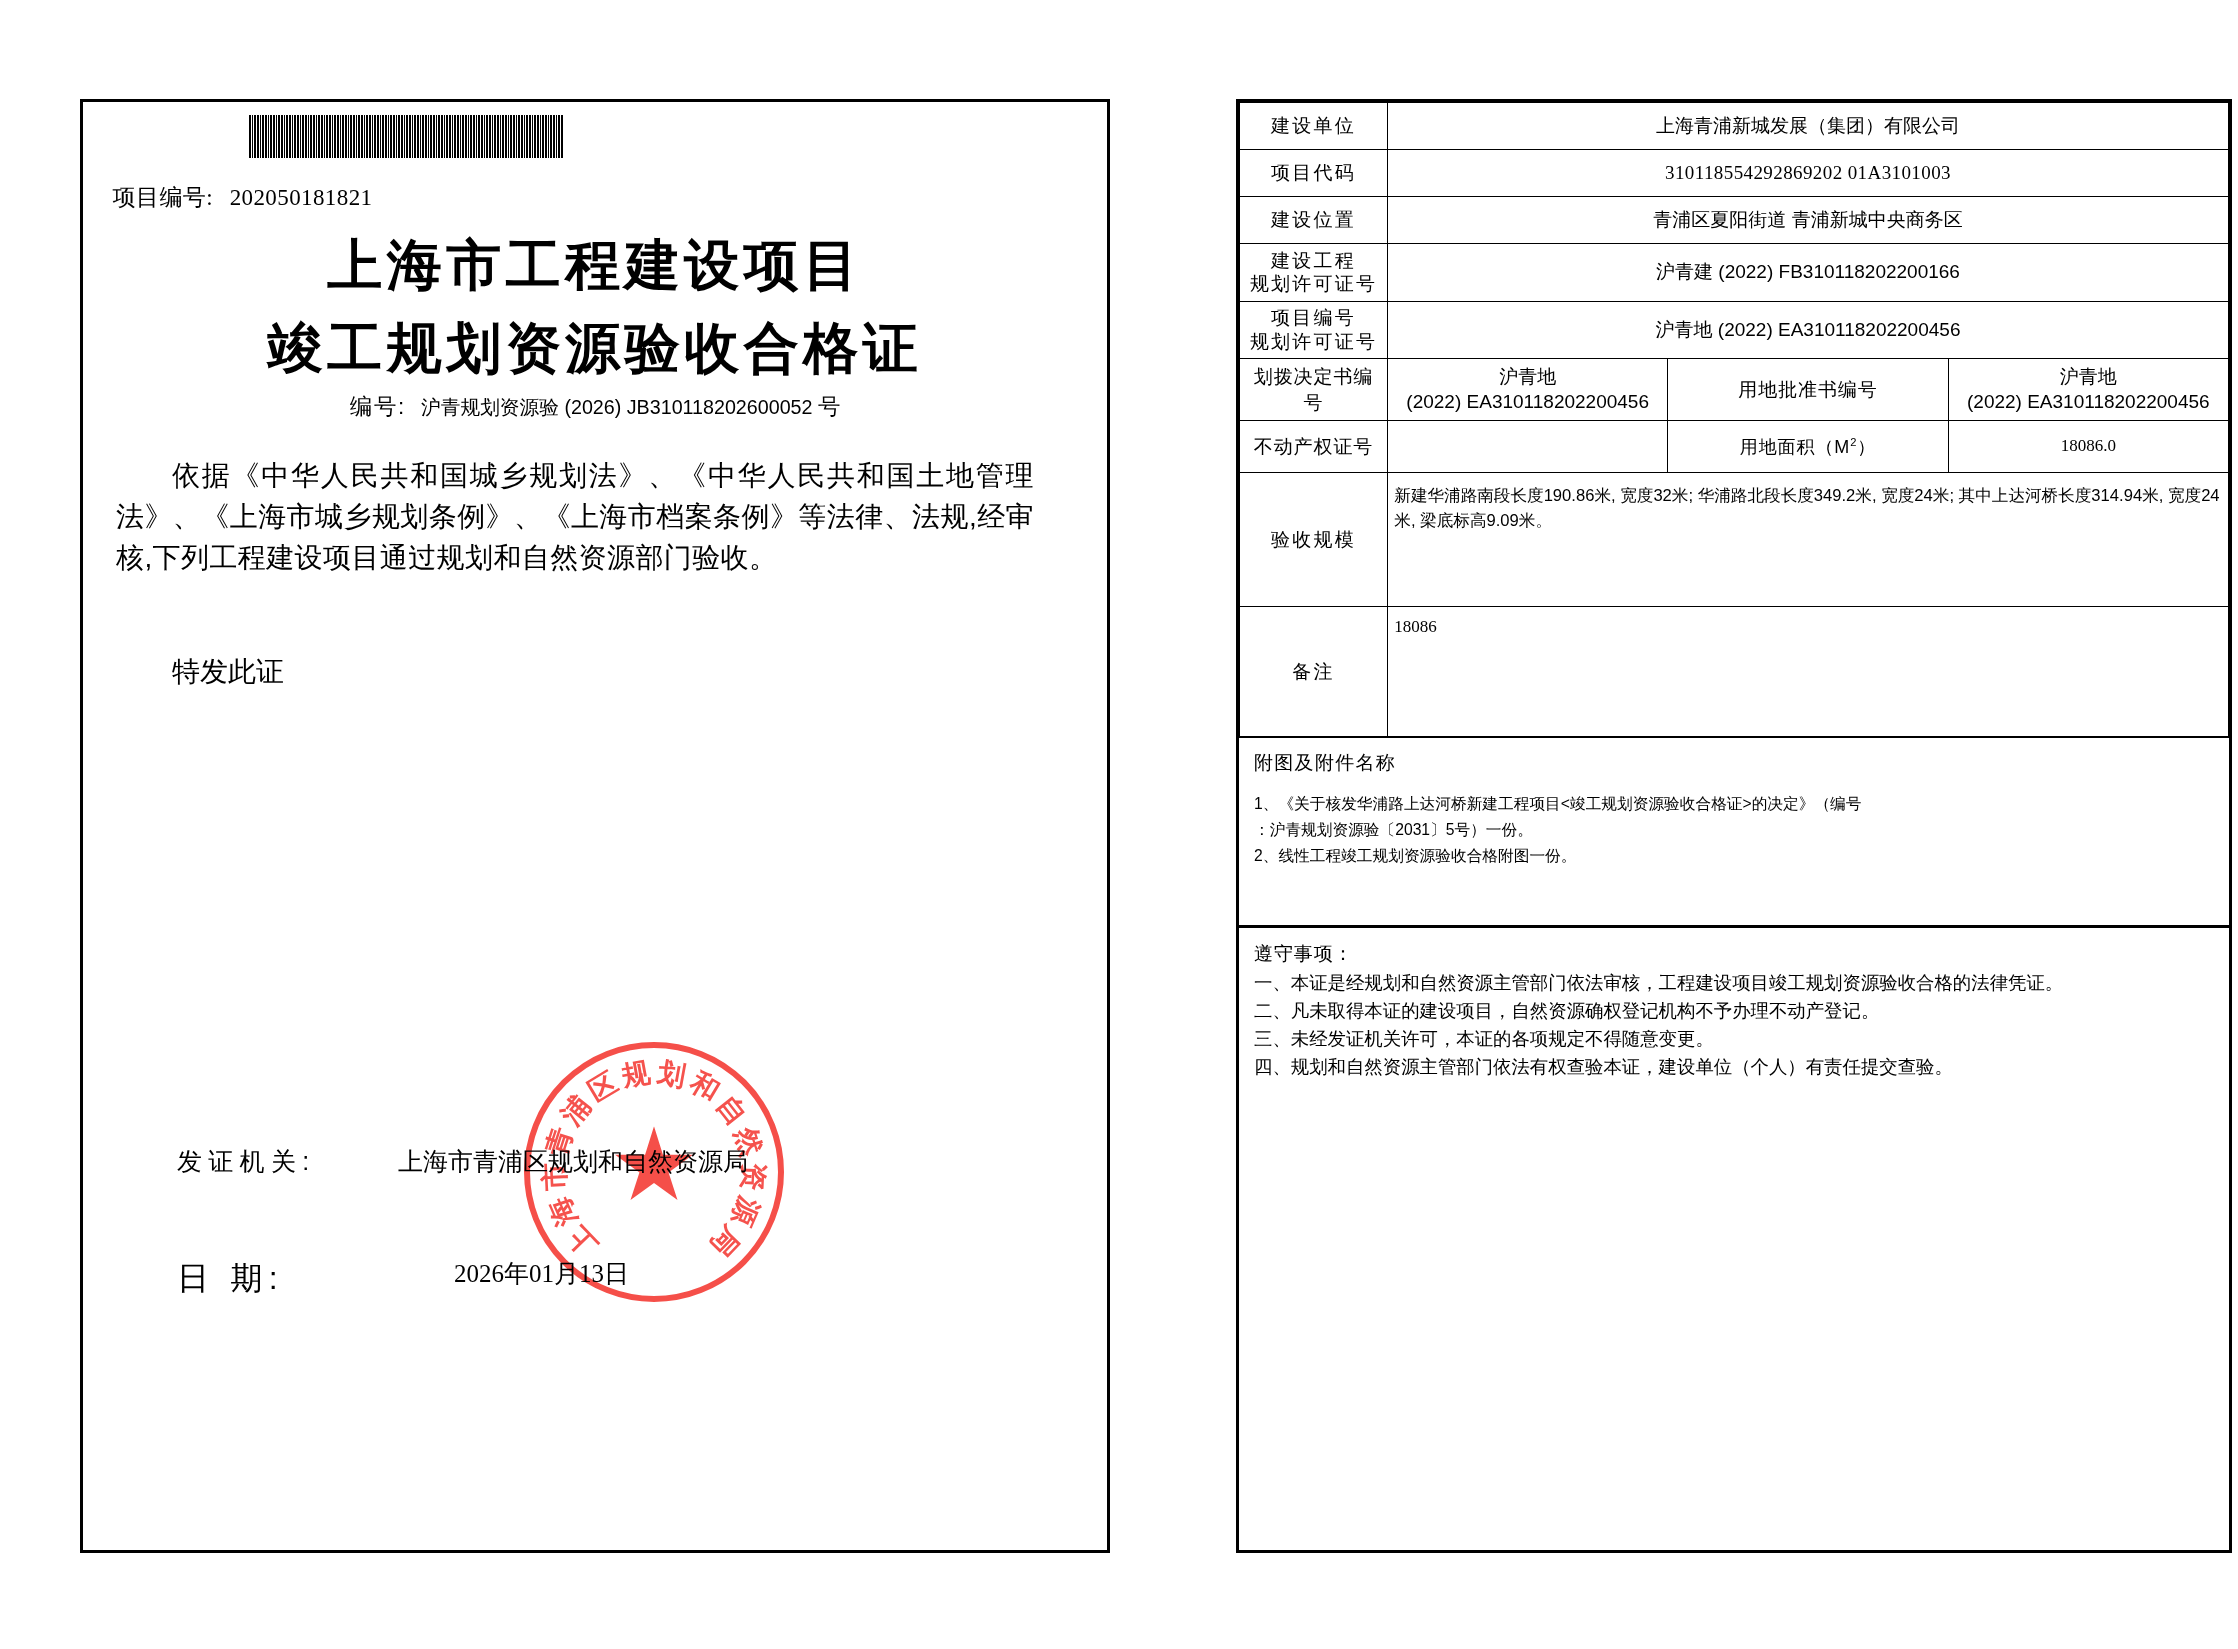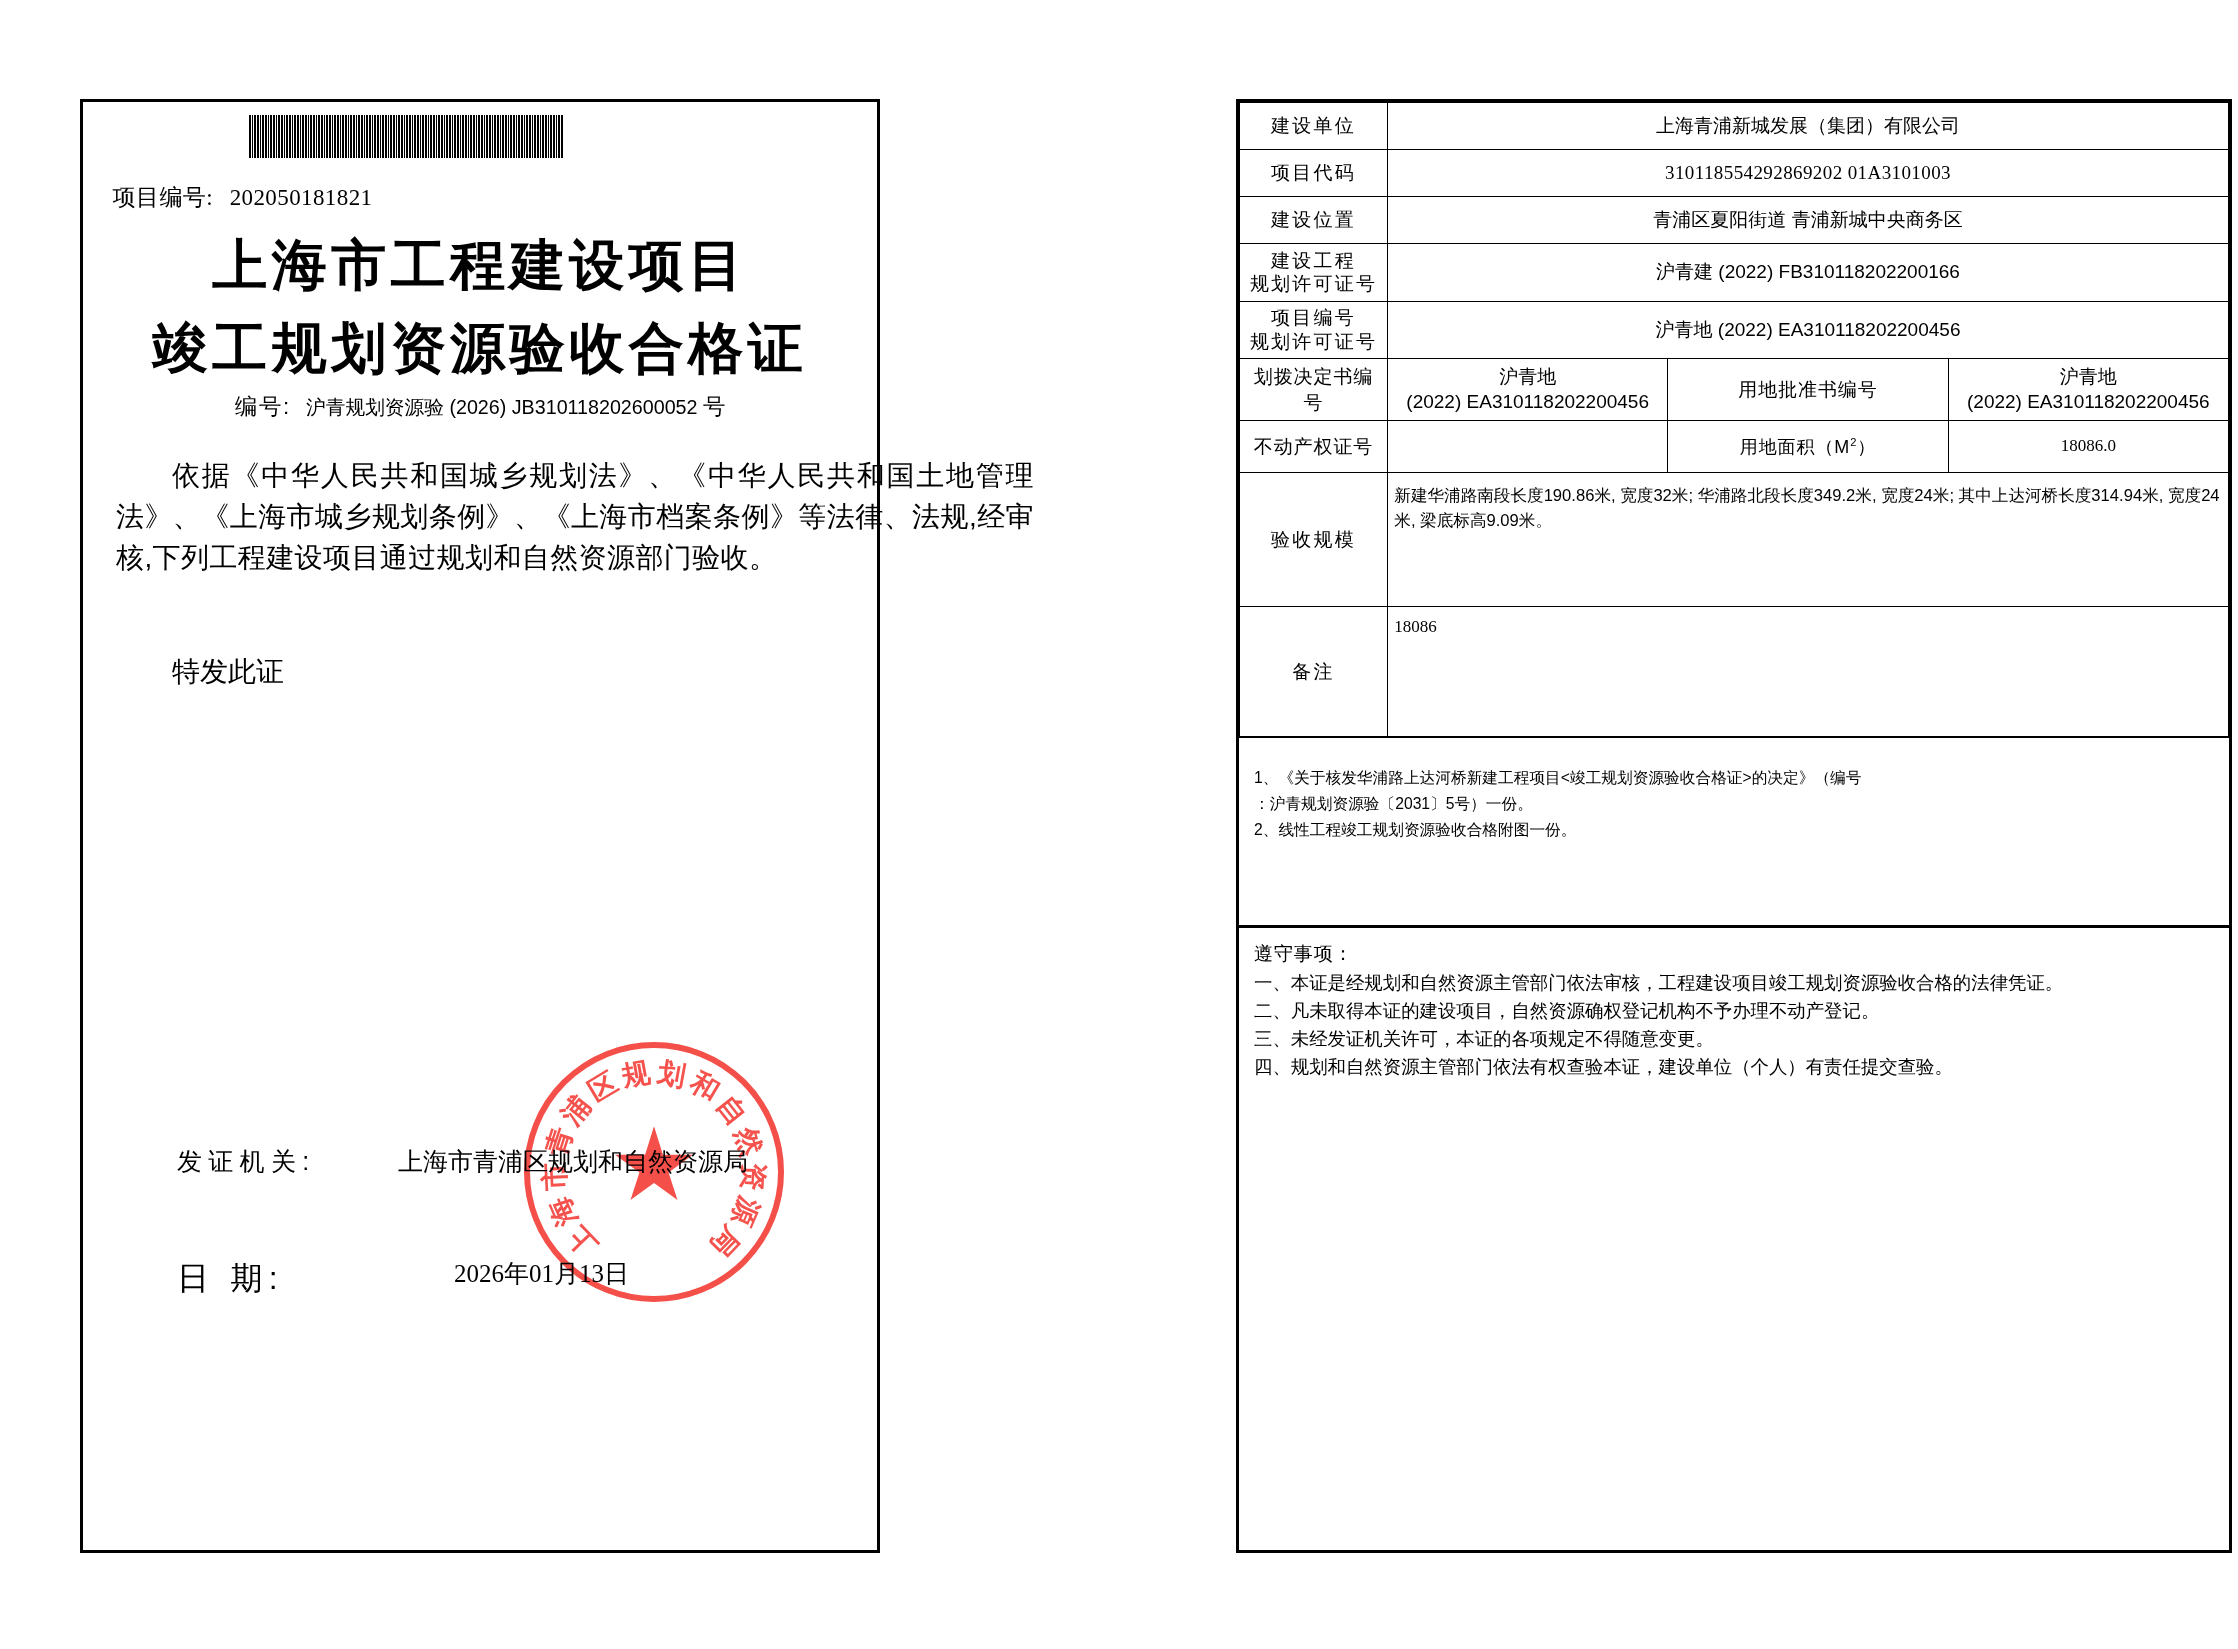--- a/index.html
+++ b/index.html
@@ -9,21 +9,21 @@
     font-family: "Liberation Sans", "DejaVu Sans", sans-serif;
     color: #000;
     overflow: hidden;
   }
   #page { position: relative; width: 2308px; height: 1650px; background:#fff; }
 
   
   #left-card {
     position: absolute;
     left: 80px; top: 99px;
-    width: 800px; height: 1454px;
+    width: 1030px; height: 1454px;
     border: 3.1px solid #000;
     background: #fff;
   }
   #barcode {
     position: absolute; left: 166px; top: 12.5px;
     width: 314px; height: 43px;
     background-repeat: repeat-x;
     background-size: 8px 100%;
     background-image: repeating-linear-gradient(
       to right,
@@ -313,20 +313,21 @@
         <td class="val-left" colspan="3">新建华浦路南段长度190.86米, 宽度32米; 华浦路北段长度349.2米, 宽度24米; 其中上达河桥长度314.94米, 宽度24米, 梁底标高9.09米。</td>
       </tr>
       <tr id="remark-row">
         <td class="lbl" style="height:130px">备注</td>
         <td class="val-left" colspan="3">18086</td>
       </tr>
     </tbody>
       </table>
 
     <div id="attach-block">
+      <div id="attach-title">附图及附件名称</div>
       <div id="attach-list">
           <div>1、《关于核发华浦路上达河桥新建工程项目&lt;竣工规划资源验收合格证&gt;的决定》（编号</div>
           <div>：沪青规划资源验〔2031〕5号）一份。</div>
           <div>2、线性工程竣工规划资源验收合格附图一份。</div>
         </div>
     </div>
 
     <div id="notes-block">
       <div id="notes-title">遵守事项：</div>
       <div id="notes-list">

